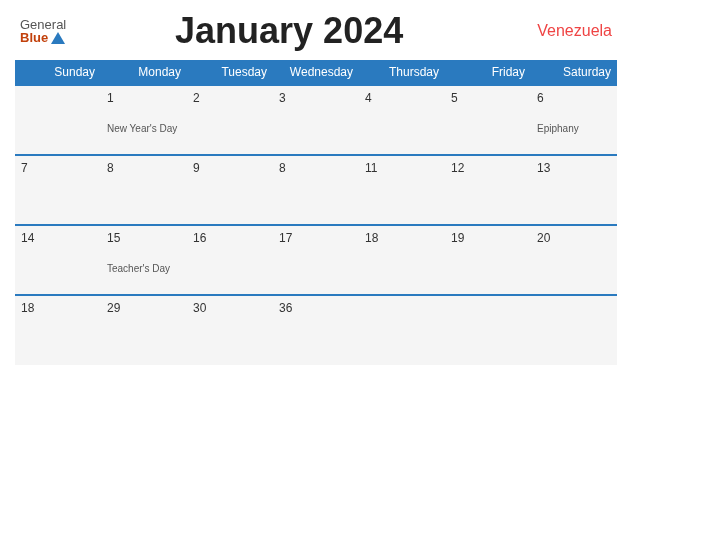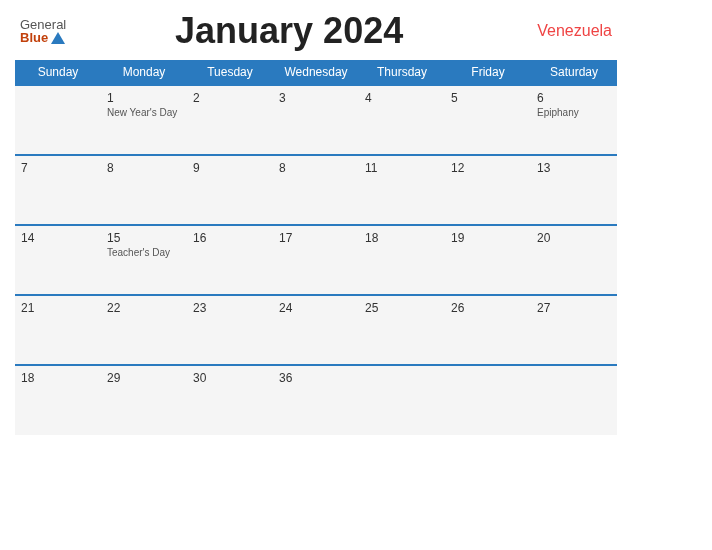--- a/index.html
+++ b/index.html
@@ -67,21 +67,21 @@
       border-collapse: collapse;
     }
     .calendar thead tr {
       background-color: #2a7abf;
     }
     .calendar thead th {
       color: #fff;
       font-size: 12px;
       font-weight: normal;
       padding: 5px 6px;
-      text-align: center;
+      text-align: right;
       border: none;
     }
     .calendar tbody tr {
       border-top: 2px solid #2a7abf;
       background-color: #f5f5f5;
     }
     .calendar tbody td {
       vertical-align: top;
       padding: 5px 6px;
       width: calc(100% / 7);
@@ -91,21 +91,21 @@
     }
     .day-number {
       font-size: 12px;
       color: #333;
       display: block;
     }
     .holiday-name {
       font-size: 10px;
       color: #555;
       display: block;
-      margin-top: 2px;
+      margin-top: 18px;
     }
     .empty-cell {
       background-color: #f5f5f5;
     }
   </style>
 </head>
 <body>
 
 <div class="page">
   <div class="header">
@@ -198,43 +198,20 @@
           </td>
           <td>
             <span class="day-number">19</span>
           </td>
           <td>
             <span class="day-number">20</span>
           </td>
         </tr>
         <tr>
           <td>
-            <span class="day-number">21</span>
-          </td>
-          <td>
-            <span class="day-number">22</span>
-          </td>
-          <td>
-            <span class="day-number">23</span>
-          </td>
-          <td>
-            <span class="day-number">24</span>
-          </td>
-          <td>
-            <span class="day-number">25</span>
-          </td>
-          <td>
-            <span class="day-number">26</span>
-          </td>
-          <td>
-            <span class="day-number">27</span>
-          </td>
-        </tr>
-        <tr>
-          <td>
             <span class="day-number">18</span>
           </td>
           <td>
             <span class="day-number">29</span>
           </td>
           <td>
             <span class="day-number">30</span>
           </td>
           <td>
             <span class="day-number">36</span>

